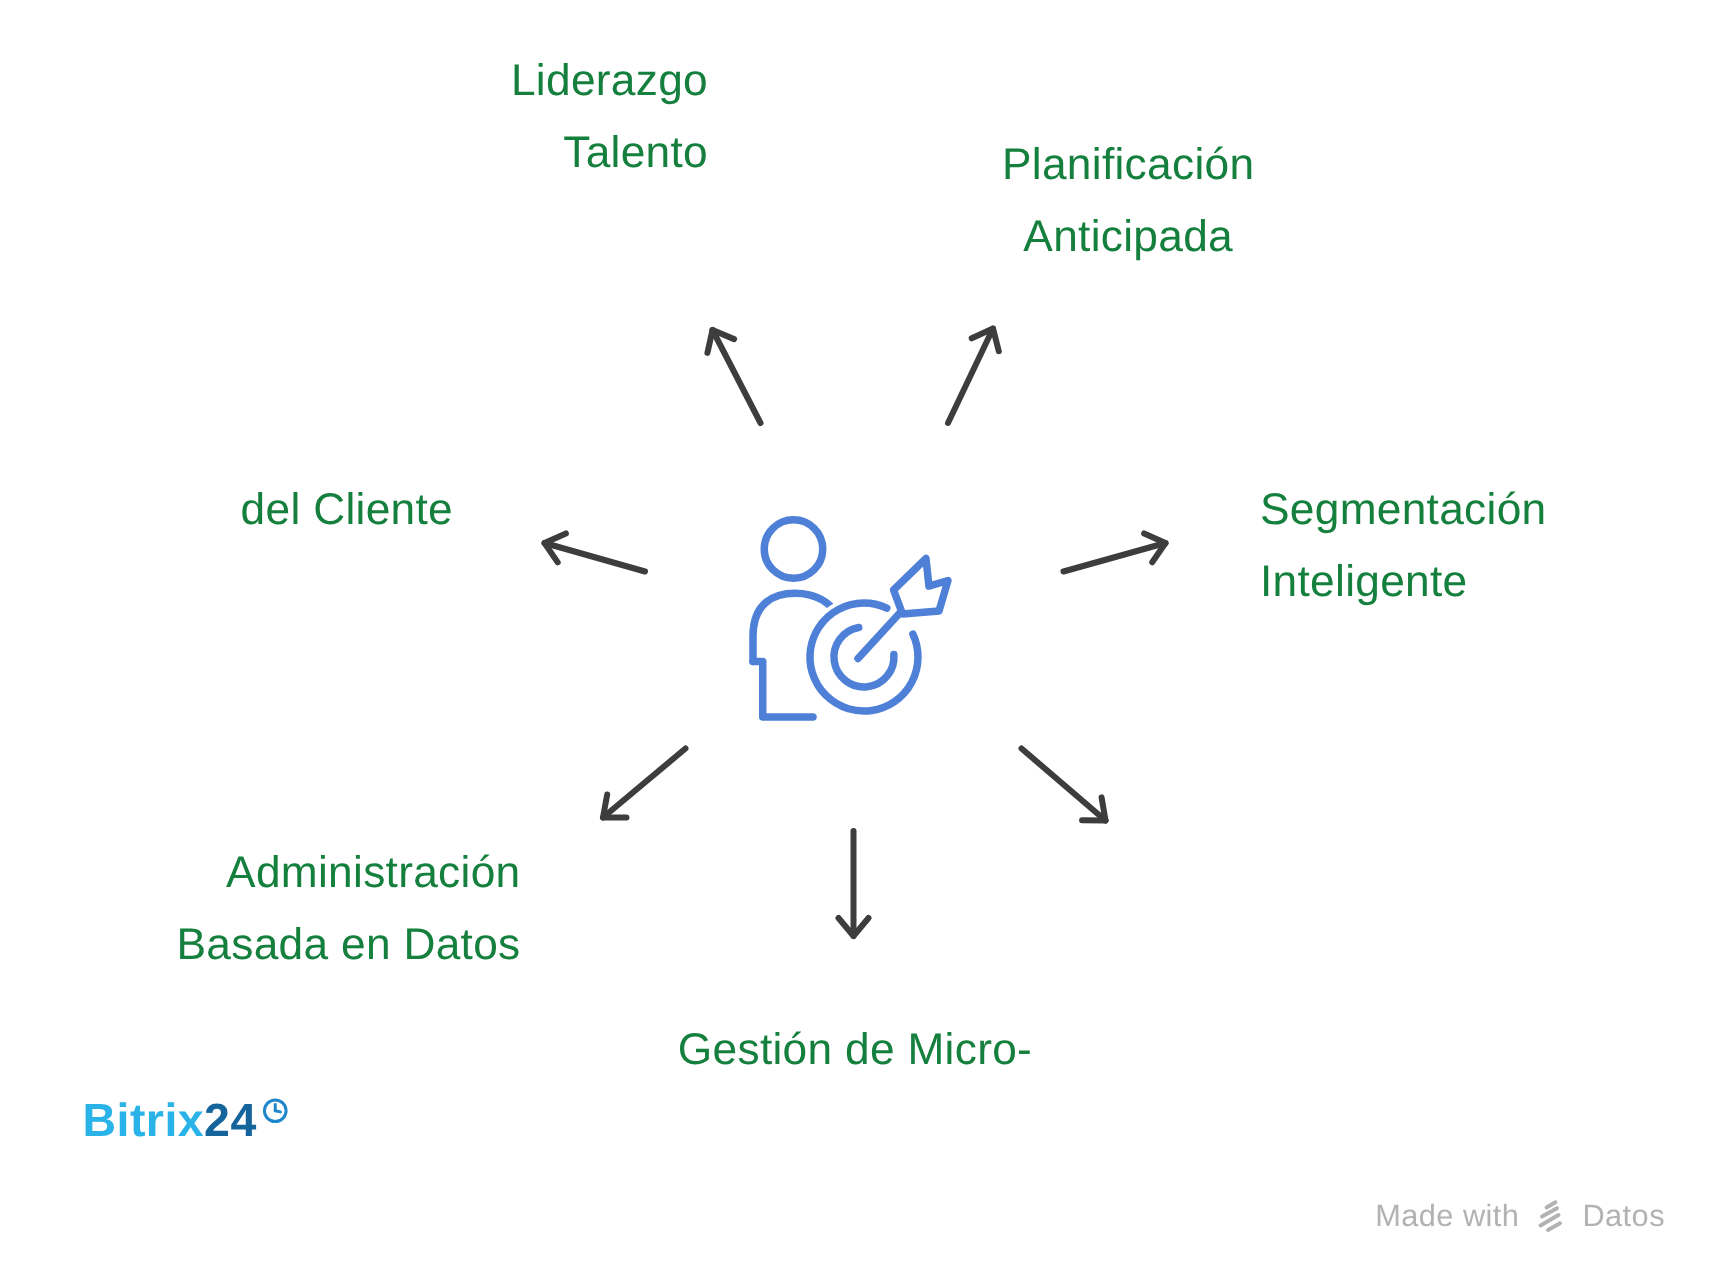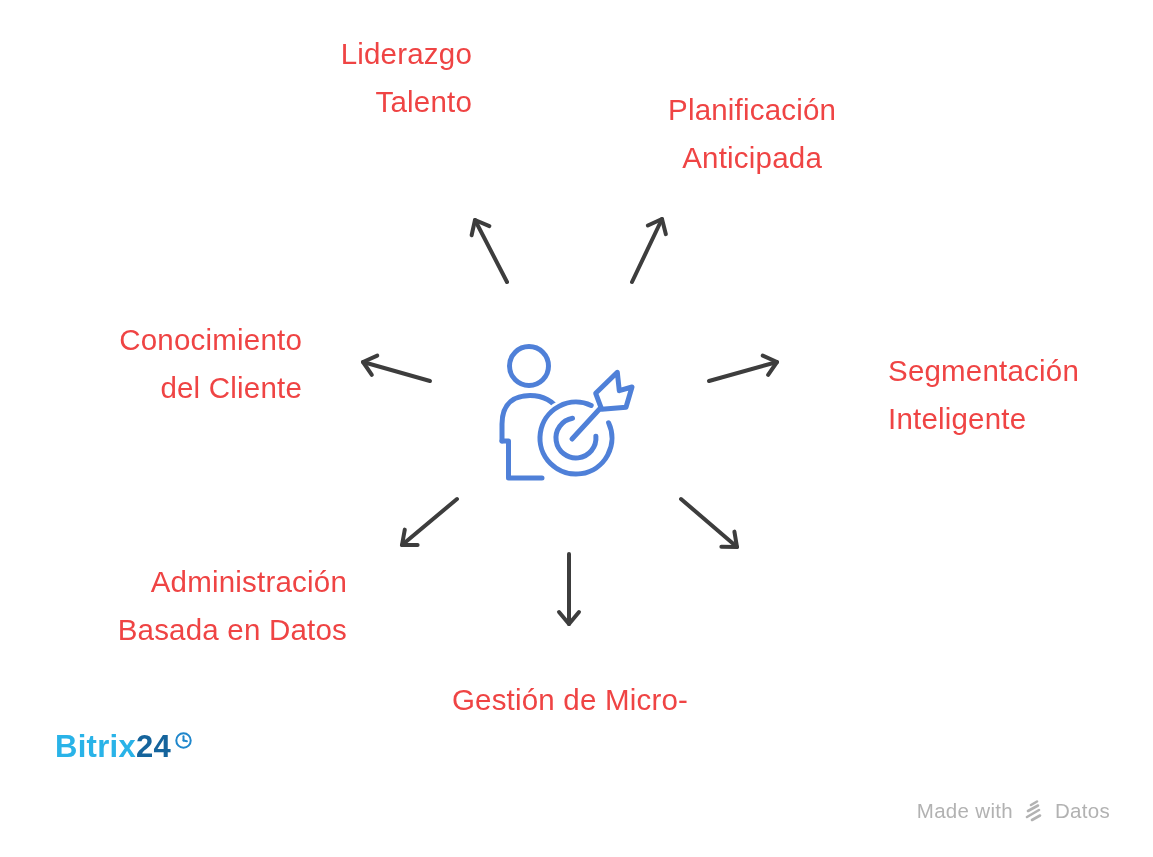--- a/index.html
+++ b/index.html
@@ -8,21 +8,21 @@
     width:1153px;height:857px;
     background:#ffffff;
     overflow:hidden;
     font-family:"Liberation Sans","DejaVu Sans",sans-serif;
   }
   .arrows{position:absolute;left:0;top:0;width:1153px;height:857px;}
   .node{
     position:absolute;
     font-size:29.5px;
     line-height:48px;
-    color:#ef4444;
+    color:#15803d;
     font-weight:400;
     letter-spacing:0.2px;
     white-space:nowrap;
   }
   .node.align-right{text-align:right;}
   .node.align-left{text-align:left;}
   .node.align-center{text-align:center;}
   .center-icon{position:absolute;left:498px;top:340px;width:146px;height:146px;}
   .bitrix-logo{
     position:absolute;left:55px;top:729px;
@@ -83,25 +83,24 @@
     <div>Liderazgo</div>
     <div>Talento</div>
   </div>
 
   <div class="node align-left" style="left:668px;top:86px;text-align:center;">
     <div>Planificación</div>
     <div>Anticipada</div>
   </div>
 
   <div class="node align-right" style="right:851px;top:316px;">
-    <div>Conocimiento</div>
     <div>del Cliente</div>
   </div>
 
-  <div class="node align-left" style="left:888px;top:316px;margin-top:31px;">
+  <div class="node align-left" style="left:840px;top:316px;">
     <div>Segmentación</div>
     <div>Inteligente</div>
   </div>
 
   <div class="node align-right" style="right:806px;top:558px;">
     <div>Administración</div>
     <div>Basada en Datos</div>
   </div>
 
 

